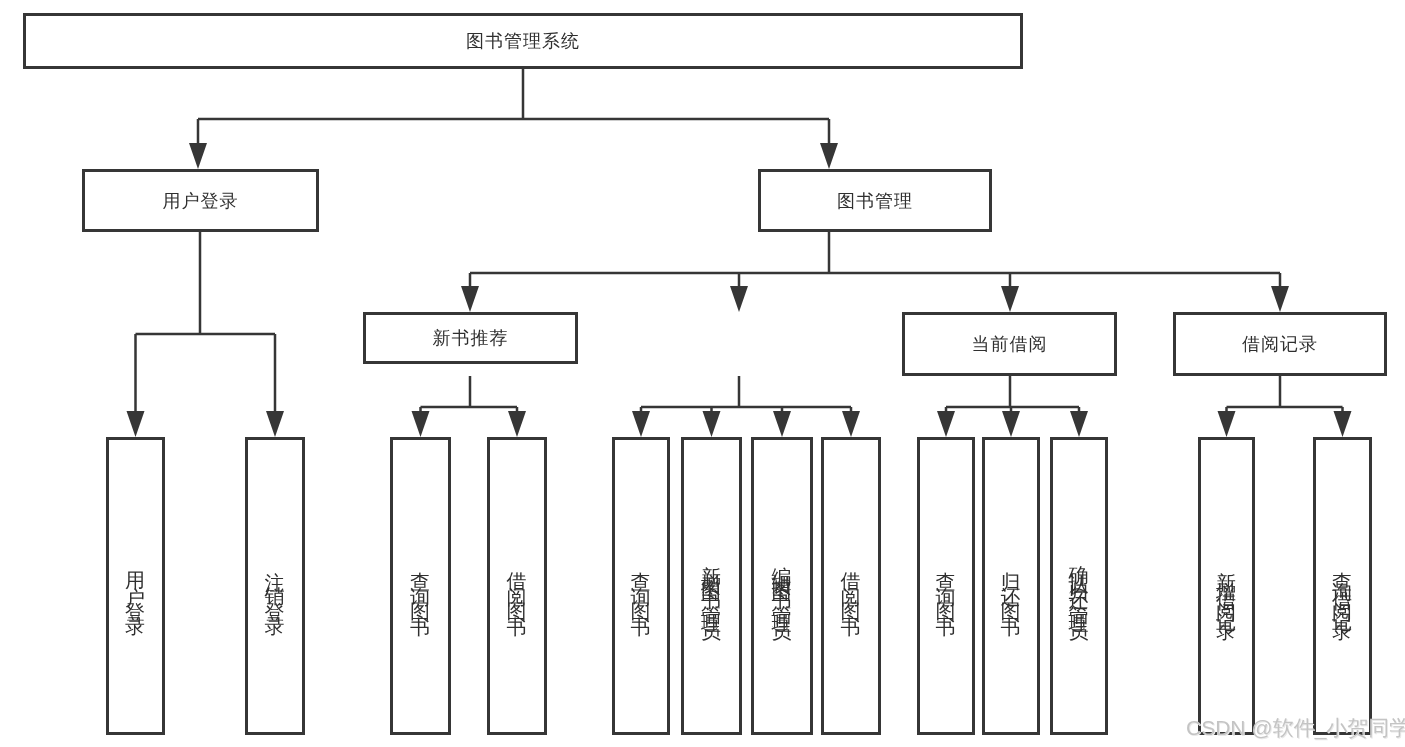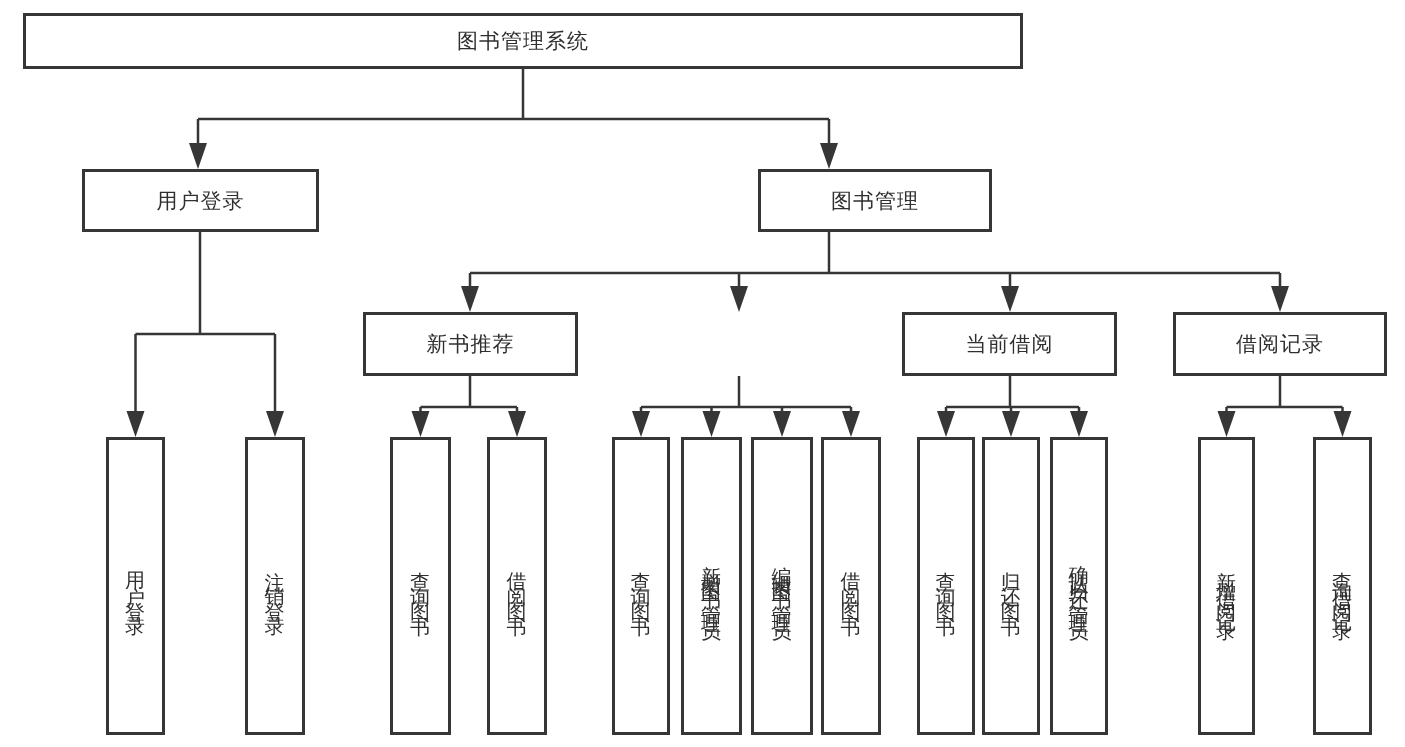--- a/index.html
+++ b/index.html
@@ -5,21 +5,21 @@
   html,body{margin:0;padding:0;background:#ffffff;}
   .canvas{
     position:relative;width:1405px;height:747px;background:#ffffff;overflow:hidden;
     font-family:"Liberation Sans","DejaVu Sans",sans-serif;color:#2f2f2f;
   }
   .wires{position:absolute;left:0;top:0;width:1405px;height:747px;}
   .box{
     position:absolute;box-sizing:border-box;border:3px solid #363636;background:#ffffff;
     display:flex;align-items:center;justify-content:center;text-align:center;
   }
-  .h-label{font-size:21px;letter-spacing:1px;}
+  .h-label{font-size:18px;letter-spacing:1px;}
   .leaf span{
     writing-mode:vertical-rl;text-orientation:mixed;font-size:20px;line-height:1;
     white-space:nowrap;
   }
   .ls4{letter-spacing:15px;}
   .ls6{letter-spacing:10px;}
   .ls9{letter-spacing:8px;}
   .watermark{
     position:absolute;left:1186px;top:714px;width:215px;font-size:21px;
     color:#c4c4c4;white-space:nowrap;text-shadow:1px 1px 0 #e9e9e9;
@@ -59,21 +59,21 @@
       <polygon points="1217.5,411 1235.5,411 1226.5,437"></polygon>
       <polygon points="1333.5,411 1351.5,411 1342.5,437"></polygon>
     </g>
   </svg>
 
   <div class="box h-label" style="left:23px;top:13px;width:1000px;height:56px;">图书管理系统</div>
 
   <div class="box h-label" style="left:82px;top:169px;width:237px;height:63px;">用户登录</div>
   <div class="box h-label" style="left:712px;top:169px;width:234px;height:63px;margin-left:46px;">图书管理</div>
 
-  <div class="box h-label" style="left:363px;top:312px;width:215px;height:64px;">新书推荐</div>
+  <div class="box h-label" style="left:363px;top:312px;width:215px;height:52px;">新书推荐</div>
   <div class="box h-label" style="left:902px;top:312px;width:215px;height:64px;">当前借阅</div>
   <div class="box h-label" style="left:1173px;top:312px;width:214px;height:64px;">借阅记录</div>
 
   <div class="box leaf" style="left:106px;top:437px;width:59px;height:298px;">
     <span class="ls4">用户登录</span>
   </div>
   <div class="box leaf" style="left:245px;top:437px;width:60px;height:298px;">
     <span class="ls4">注销登录</span>
   </div>
 
@@ -107,14 +107,15 @@
     <span class="ls9">确认归还（管理员）</span>
   </div>
 
   <div class="box leaf" style="left:1198px;top:437px;width:57px;height:298px;">
     <span class="ls6">新增借阅记录</span>
   </div>
   <div class="box leaf" style="left:1313px;top:437px;width:59px;height:298px;">
     <span class="ls6">查询借阅记录</span>
   </div>
 
+  <div class="watermark">CSDN @软件_小贺同学</div>
 
 </div>
 
 </body></html>

